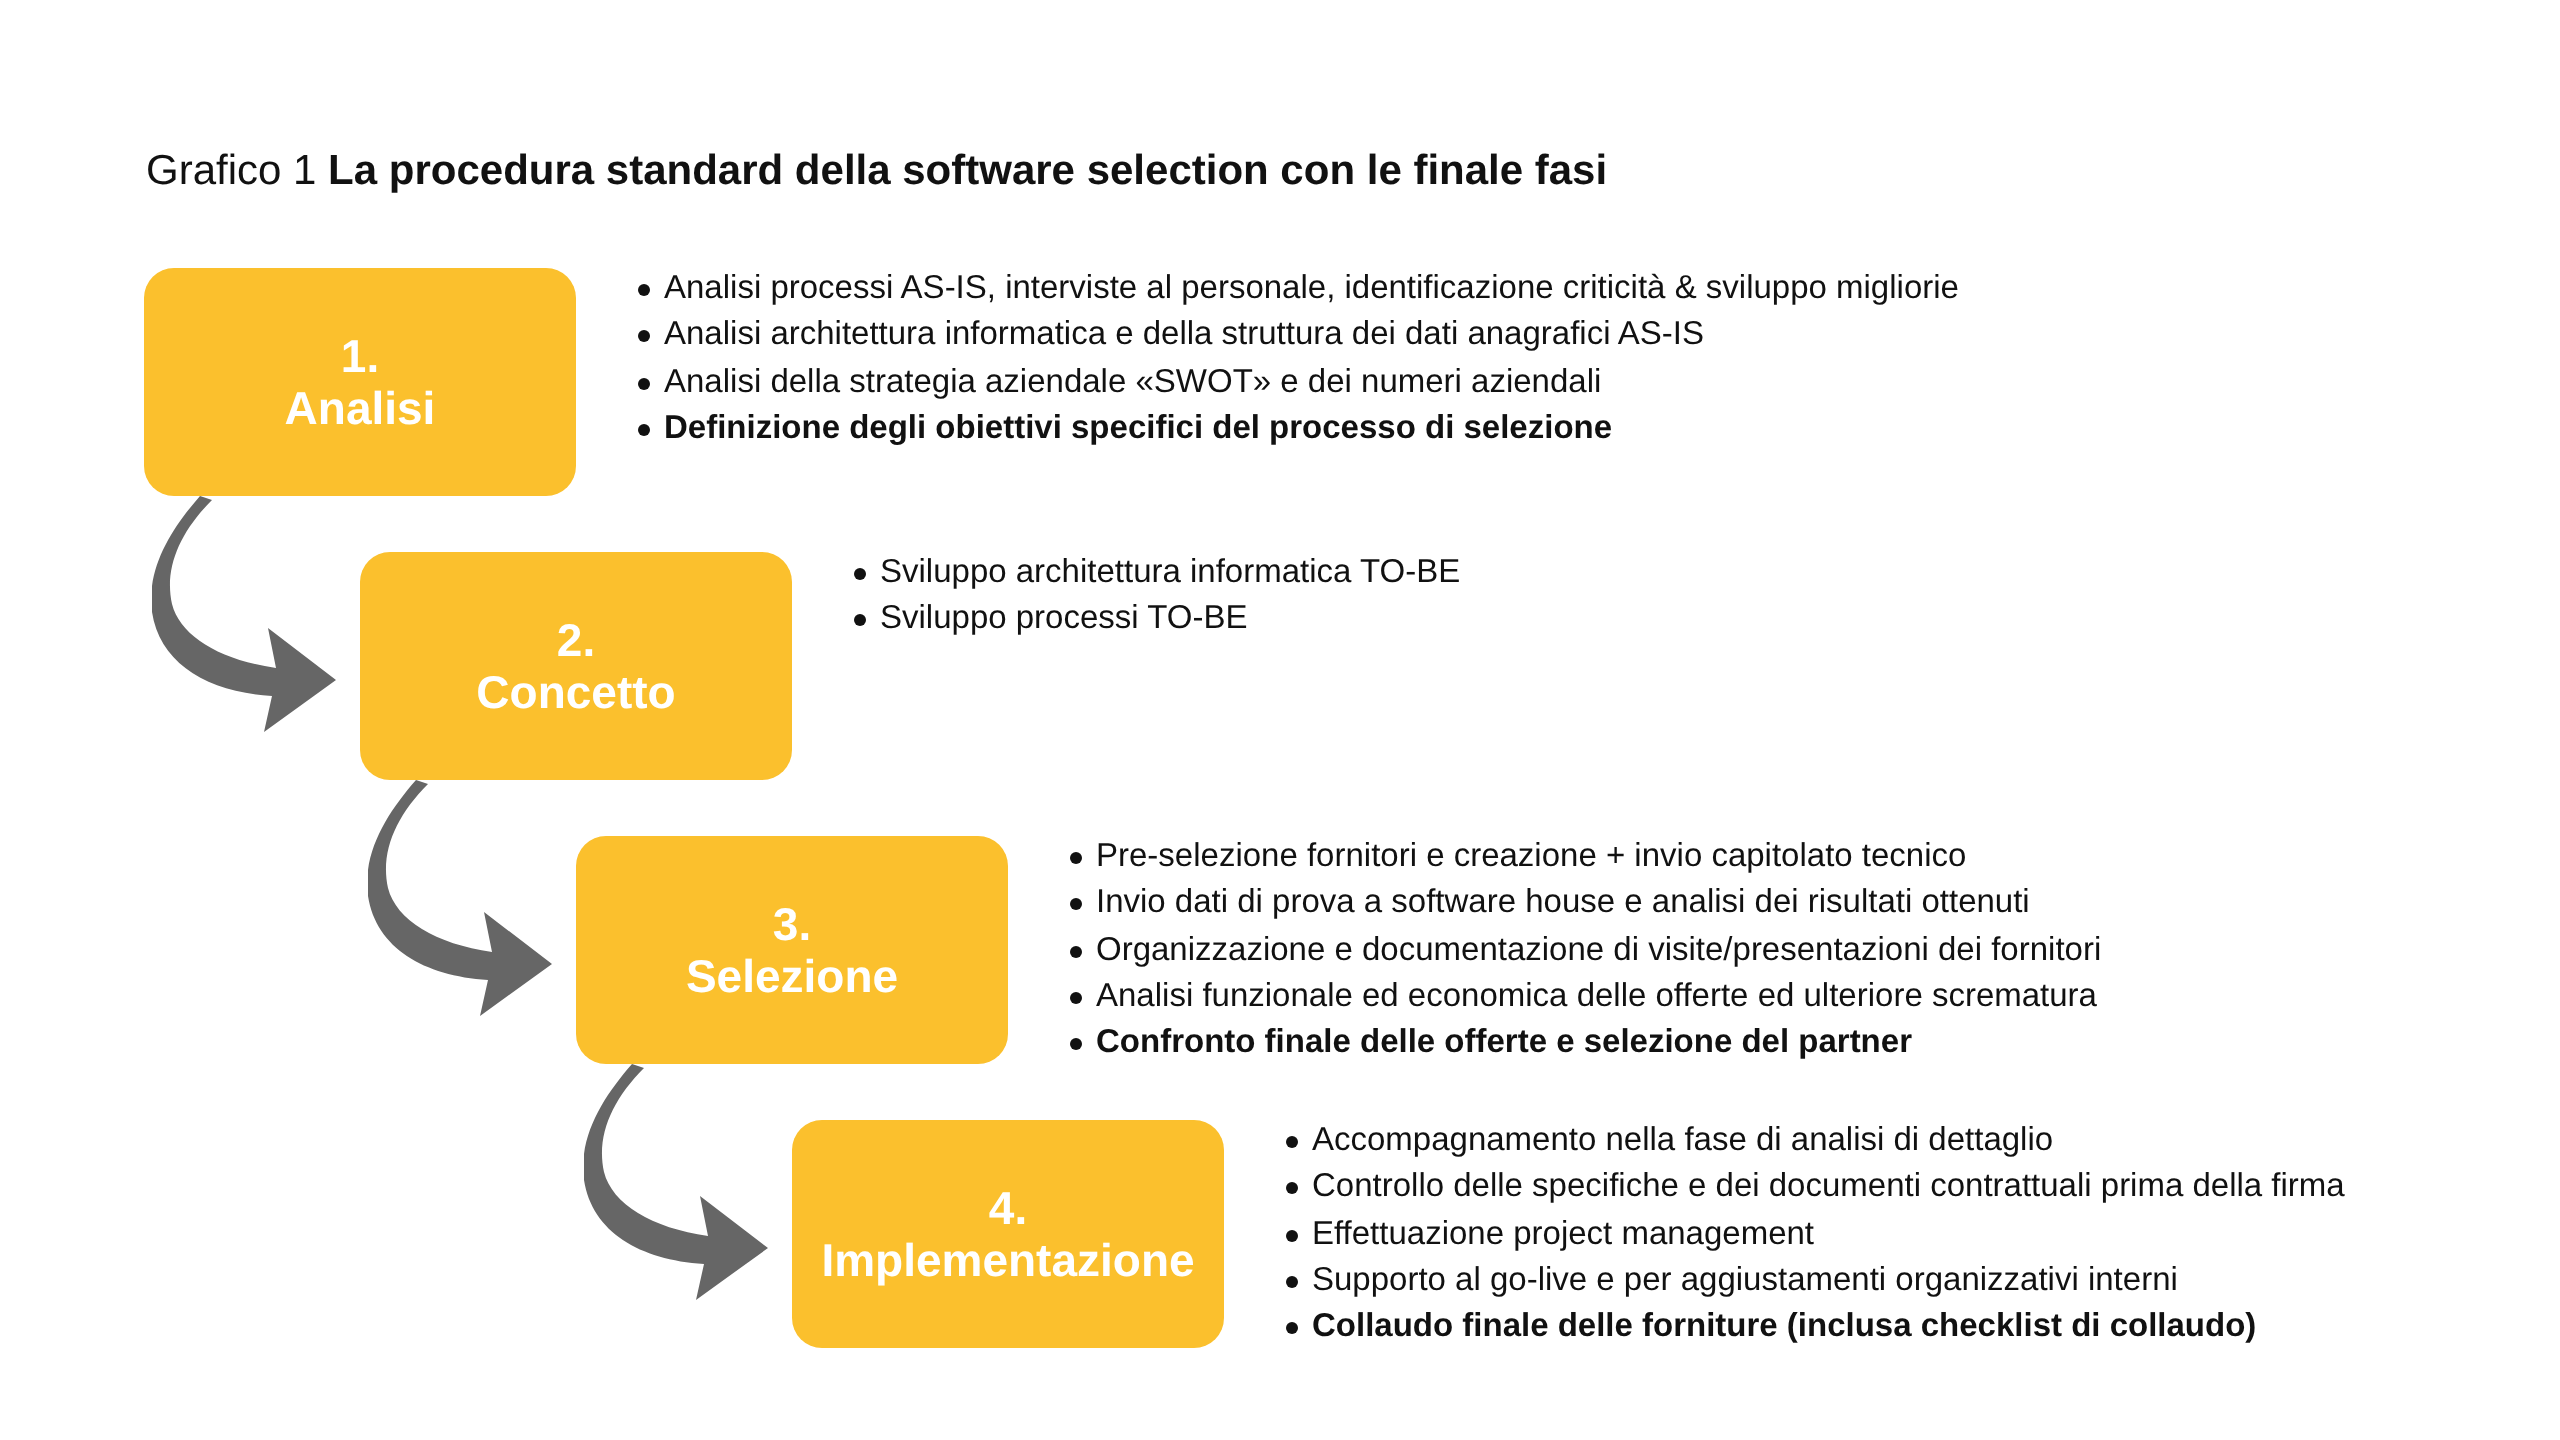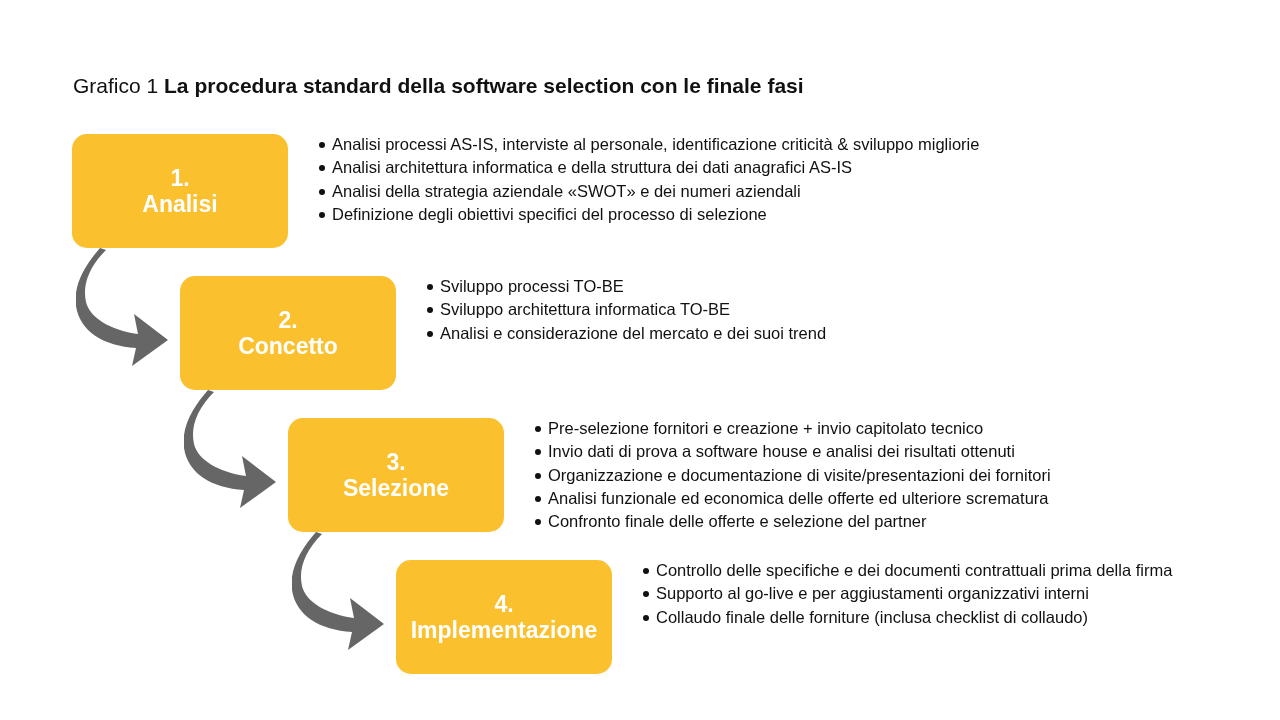--- a/index.html
+++ b/index.html
@@ -8,21 +8,21 @@
   .title { position: absolute; left: 73px; top: 72px; font-size: 21px; line-height: 28px; white-space: nowrap; }
   .title .prefix { font-weight: normal; }
   .title .main { font-weight: bold; }
   .step-box { position: absolute; width: 216px; height: 114px; border-radius: 15px;
               display: flex; flex-direction: column; align-items: center; justify-content: center;
               color: #ffffff; font-weight: bold; font-size: 23px; line-height: 26px; text-align: center; }
   .step-box span { display: block; white-space: nowrap; }
   .bullets { position: absolute; margin: 0; padding: 0; list-style: none; font-size: 16.5px; line-height: 23.3px; white-space: nowrap; }
   .bullets li { position: relative; padding-left: 14px; }
   .bullets li::before { content: ""; position: absolute; left: 1px; top: 9px; width: 6px; height: 6px; border-radius: 50%; background: #111111; }
-  .bullets li.bold { font-weight: normal; }
+  .bullets li.bold { font-weight: bold; }
   .arrow { position: absolute; width: 100px; height: 120px; }
 </style>
 </head>
 <body>
 
 <div class="title">
   <span class="prefix">Grafico 1</span>
   <span class="main">La procedura standard della software selection con le finale fasi</span>
 </div>
 
@@ -35,43 +35,44 @@
   <li>Analisi architettura informatica e della struttura dei dati anagrafici AS-IS</li>
   <li>Analisi della strategia aziendale «SWOT» e dei numeri aziendali</li>
   <li class="bold">Definizione degli obiettivi specifici del processo di selezione</li>
 </ul>
 
 <div class="step-box" style="left:180px; top:276px; background:#FBC02D;">
   <span>2.</span>
   <span>Concetto</span>
 </div>
 <ul class="bullets" style="left:426px; top:275px;">
+  <li>Sviluppo architettura informatica TO-BE</li>
   <li>Sviluppo processi TO-BE</li>
-  <li>Sviluppo architettura informatica TO-BE</li>
-  <li>Analisi e considerazione del mercato e dei suoi trend</li>
 </ul>
 
 <div class="step-box" style="left:288px; top:418px; background:#FBC02D;">
   <span>3.</span>
   <span>Selezione</span>
 </div>
 <ul class="bullets" style="left:534px; top:417px;">
   <li>Pre-selezione fornitori e creazione + invio capitolato tecnico</li>
   <li>Invio dati di prova a software house e analisi dei risultati ottenuti</li>
   <li>Organizzazione e documentazione di visite/presentazioni dei fornitori</li>
   <li>Analisi funzionale ed economica delle offerte ed ulteriore scrematura</li>
   <li class="bold">Confronto finale delle offerte e selezione del partner</li>
 </ul>
 
 <div class="step-box" style="left:396px; top:560px; background:#FBC02D;">
   <span>4.</span>
   <span>Implementazione</span>
 </div>
 <ul class="bullets" style="left:642px; top:559px;">
+  <li>Accompagnamento nella fase di analisi di dettaglio</li>
   <li>Controllo delle specifiche e dei documenti contrattuali prima della firma</li>
+  <li>Effettuazione project management</li>
   <li>Supporto al go-live e per aggiustamenti organizzativi interni</li>
   <li class="bold">Collaudo finale delle forniture (inclusa checklist di collaudo)</li>
 </ul>
 
 <svg class="arrow" style="left:76px; top:248px;" viewBox="0 0 100 120">
   <path d="M30 2 C14 18, 6 36, 10 54 C14 70, 34 82, 62 86 L58 66 L92 92 L56 118 L60 100 C28 98, 4 84, 0 58 C-3 36, 10 16, 24 0 Z" fill="#666666"></path>
 </svg>
 <svg class="arrow" style="left:184px; top:390px;" viewBox="0 0 100 120">
   <path d="M30 2 C14 18, 6 36, 10 54 C14 70, 34 82, 62 86 L58 66 L92 92 L56 118 L60 100 C28 98, 4 84, 0 58 C-3 36, 10 16, 24 0 Z" fill="#666666"></path>
 </svg>

